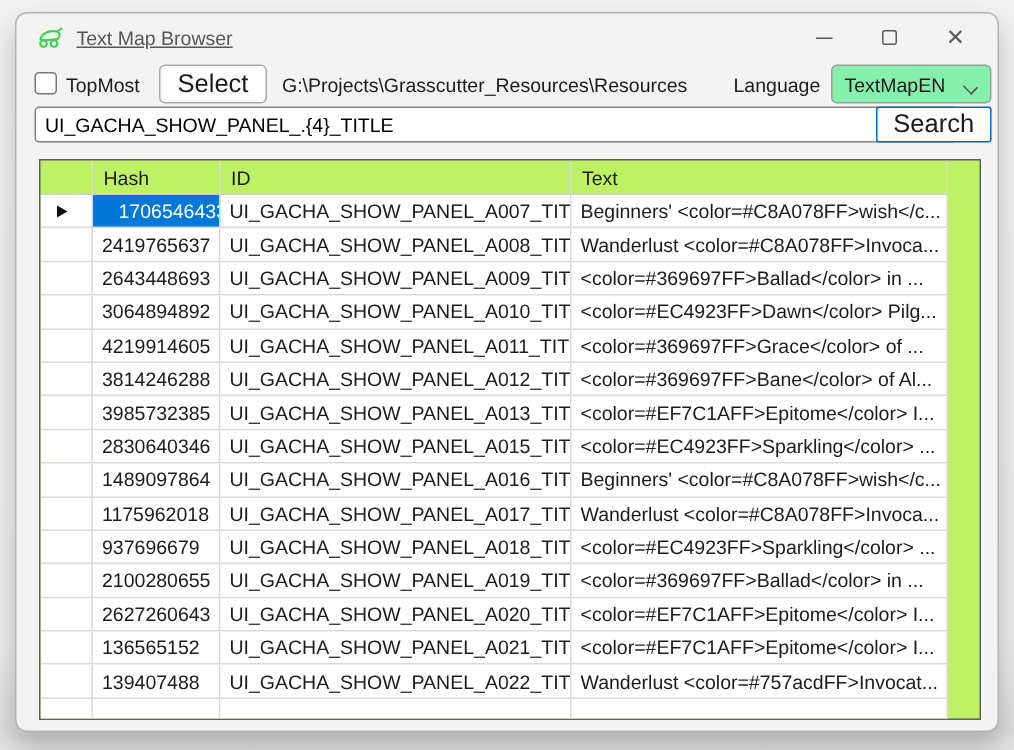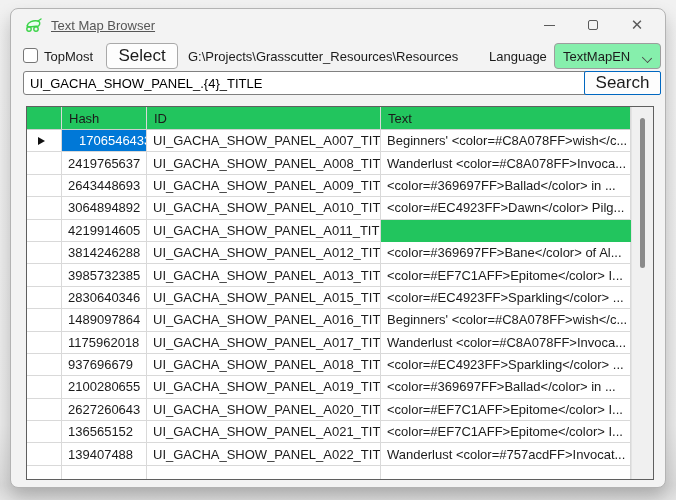--- a/index.html
+++ b/index.html
@@ -45,21 +45,21 @@
   
   .search-input { position:absolute; left:12px; top:62px; width:615px; height:24px;
                   border:1px solid #808080; border-radius:3px; background:#fff;
                   font-family:"Liberation Sans", sans-serif; font-size:13px; color:#000;
                   padding:0 6px; outline:none; }
   .search-btn { left:573px; top:62px; width:77px; height:24px; border:1px solid #0067c0;
                 background:#fdfdfd; border-radius:2px; }
 
   
   .grid { position:absolute; left:15px; top:97px; width:628px; height:374px;
-          background:#22c55e; border:1px solid #5f5f5f; display:flex; overflow:hidden; }
+          background:#bef264; border:1px solid #5f5f5f; display:flex; overflow:hidden;flex-direction:column; }
   .grid-main { width:605px; display:flex; flex-direction:column; }
   .ghead { display:flex; height:23px; flex:0 0 auto; }
   .ghead .hcell { border-right:1px solid #d9d9d9; border-bottom:1px solid #cfcfcf;
                   font-size:13px; color:#1b1b1b; display:flex; align-items:center; padding-left:7px; }
   .grows { flex:1; overflow:hidden; }
   .grow { display:flex; height:22.4px; }
   .cell { border-right:1px solid #d9d9d9; border-bottom:1px solid #d9d9d9; font-size:13px;
           color:#1b1b1b; display:flex; align-items:center; padding-left:6px;
           white-space:nowrap; overflow:hidden; background:#fff; }
   .w-rowhead { width:35px; flex:0 0 auto; }
@@ -149,20 +149,21 @@
             <div class="grow">
               <div class="cell w-rowhead"></div>
               <div class="cell w-hash">3064894892</div>
               <div class="cell w-id">UI_GACHA_SHOW_PANEL_A010_TITLE</div>
               <div class="cell w-text">&lt;color=#EC4923FF&gt;Dawn&lt;/color&gt; Pilg...</div>
             </div>
             <div class="grow">
               <div class="cell w-rowhead"></div>
               <div class="cell w-hash">4219914605</div>
               <div class="cell w-id">UI_GACHA_SHOW_PANEL_A011_TITLE</div>
+              <div class="cell w-text">&lt;color=#369697FF&gt;Grace&lt;/color&gt; of ...</div>
             </div>
             <div class="grow">
               <div class="cell w-rowhead"></div>
               <div class="cell w-hash">3814246288</div>
               <div class="cell w-id">UI_GACHA_SHOW_PANEL_A012_TITLE</div>
               <div class="cell w-text">&lt;color=#369697FF&gt;Bane&lt;/color&gt; of Al...</div>
             </div>
             <div class="grow">
               <div class="cell w-rowhead"></div>
               <div class="cell w-hash">3985732385</div>

